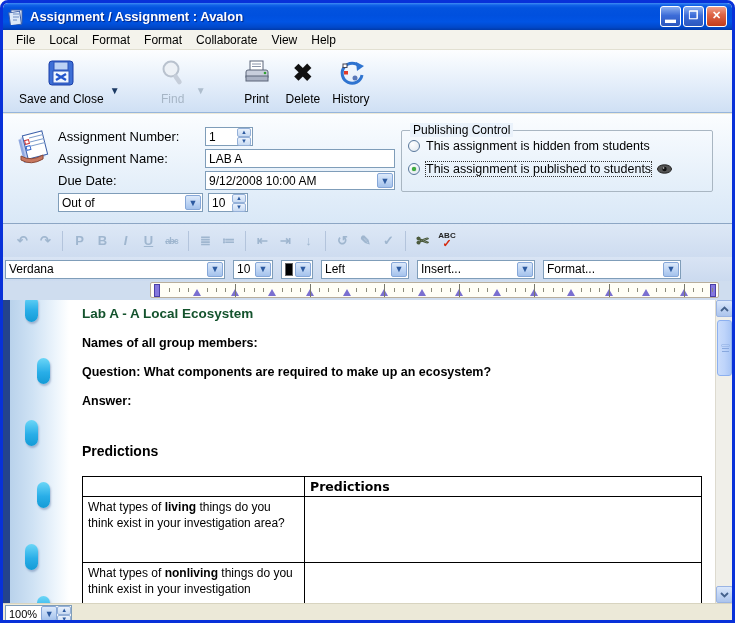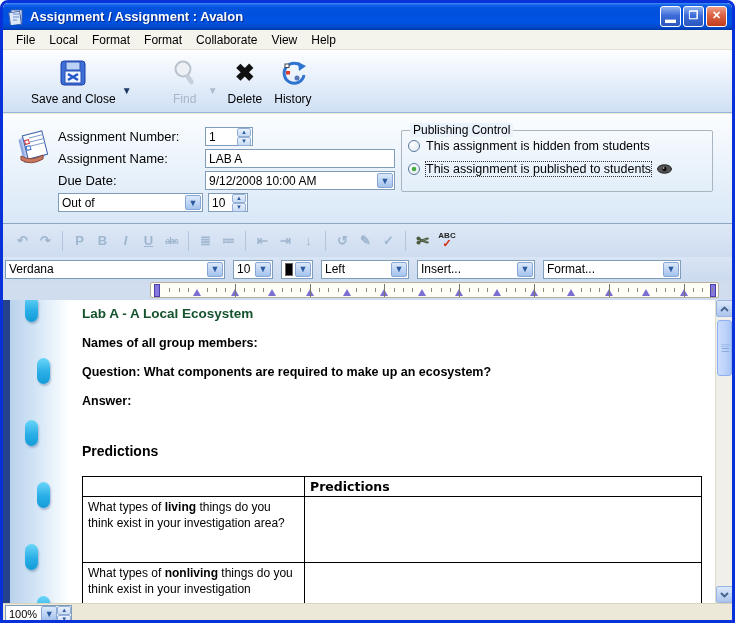--- a/index.html
+++ b/index.html
@@ -144,21 +144,21 @@
     <span class="menu-item">File</span>
     <span class="menu-item">Local</span>
     <span class="menu-item">Format</span>
     <span class="menu-item">Format</span>
     <span class="menu-item">Collaborate</span>
     <span class="menu-item">View</span>
     <span class="menu-item">Help</span>
   </div>
 
   <div class="toolbar">
-    <div class="tbtn" style="margin-left:16px;">
+    <div class="tbtn" style="margin-left:4px;">
       <span class="ticon">
         <svg width="30" height="30" viewBox="0 0 30 30">
           <rect x="3" y="3" width="24" height="24" rx="3" fill="#3D6FD6" stroke="#1B3FA8"></rect>
           <rect x="8" y="4" width="14" height="8" fill="#BCD2F5" stroke="#2A52B8"></rect>
           <rect x="7" y="13" width="16" height="12" fill="#EFF6FF" stroke="#2A52B8"></rect>
           <path d="M10 16 L20 22 M20 16 L10 22" stroke="#2255CC" stroke-width="2.4"></path>
         </svg>
       </span>
       <span class="tlabel">Save and Close</span>
     </div>
@@ -166,20 +166,33 @@
     <div class="tbtn disabled" style="margin-left:26px;">
       <span class="ticon">
         <svg width="30" height="30" viewBox="0 0 30 30">
           <circle cx="13" cy="11" r="7.5" fill="#EDF1F6" stroke="#B9C2CE" stroke-width="2"></circle>
           <rect x="17" y="16" width="4.5" height="11" rx="2" fill="#C6CEDA" transform="rotate(-35 19 21)"></rect>
         </svg>
       </span>
       <span class="tlabel">Find</span>
     </div>
     <span class="dd-arrow disabled">▼</span>
+    <div class="tbtn" style="margin-left:24px;">
+      <span class="ticon">
+        <svg width="30" height="28" viewBox="0 0 30 28">
+          <rect x="8" y="2" width="13" height="10" fill="#fff" stroke="#5A6578"></rect>
+          <line x1="10" y1="5" x2="19" y2="5" stroke="#8A94A8"></line>
+          <line x1="10" y1="7.5" x2="19" y2="7.5" stroke="#8A94A8"></line>
+          <rect x="4" y="11" width="22" height="9" rx="2" fill="#C8CEDC" stroke="#5A6578"></rect>
+          <rect x="4" y="17" width="22" height="5" fill="#AAB2C4" stroke="#5A6578"></rect>
+          <circle cx="23" cy="14" r="1.3" fill="#2FA12F"></circle>
+        </svg>
+      </span>
+      <span class="tlabel">Print</span>
+    </div>
     <div class="tbtn">
       <span class="ticon">
           <span class="x-glyph">✖</span>
         </span>
       <span class="tlabel">Delete</span>
     </div>
     <div class="tbtn">
       <span class="ticon">
         <svg width="30" height="30" viewBox="0 0 30 30">
           <path d="M24 9 A10 10 0 1 0 26 17" fill="none" stroke="#2F74D0" stroke-width="3"></path>

